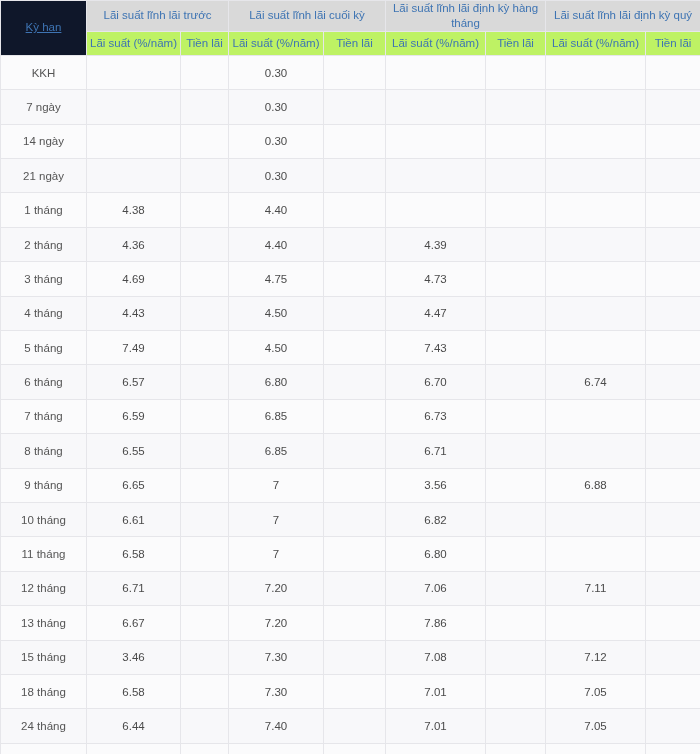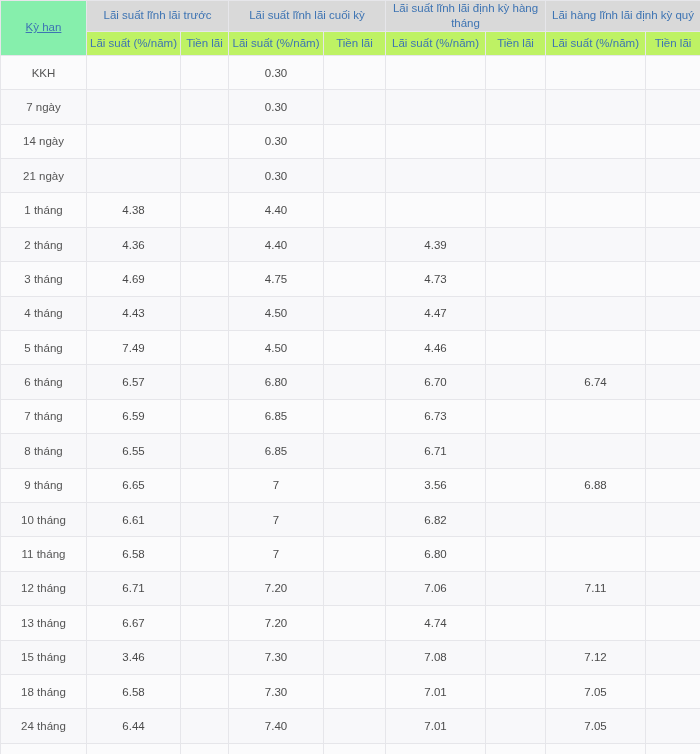--- a/index.html
+++ b/index.html
@@ -35,21 +35,21 @@
   }
   th.group-head {
     background: #d9d9d9;
     height: 23px;
   }
   th.sub-head {
     background: #bef264;
     height: 23px;
   }
   th.term-head {
-    background: #86efac;
+    background: #0f172a;
     height: 48px;
     text-decoration: underline;
   }
   tbody td {
     height: 33.4px;
     color: #4a4a4a;
     background: #fbfbfc;
     font-size: 11.5px;
   }
   tbody tr:nth-child(even) td {
@@ -82,21 +82,21 @@
       <col class="c-int3">
     <col class="c-rate4">
       <col class="c-int4">
   </colgroup>
   <thead>
     <tr>
       <th class="term-head" rowspan="2">Kỳ hạn</th>
       <th class="group-head" colspan="2">Lãi suất lĩnh lãi trước</th>
       <th class="group-head" colspan="2">Lãi suất lĩnh lãi cuối kỳ</th>
       <th class="group-head" colspan="2">Lãi suất lĩnh lãi định kỳ hàng tháng</th>
-      <th class="group-head" colspan="2">Lãi hàng lĩnh lãi định kỳ quý</th>
+      <th class="group-head" colspan="2">Lãi suất lĩnh lãi định kỳ quý</th>
     </tr>
     <tr>
       <th class="sub-head">Lãi suất (%/năm)</th>
       <th class="sub-head">Tiền lãi</th>
       <th class="sub-head">Lãi suất (%/năm)</th>
       <th class="sub-head">Tiền lãi</th>
       <th class="sub-head">Lãi suất (%/năm)</th>
       <th class="sub-head">Tiền lãi</th>
       <th class="sub-head">Lãi suất (%/năm)</th>
       <th class="sub-head">Tiền lãi</th>
@@ -190,21 +190,21 @@
         <td></td>
         <td></td>
         <td></td>
       </tr>
       <tr>
         <td class="term-cell">5 tháng</td>
         <td>7.49</td>
         <td></td>
         <td>4.50</td>
         <td></td>
-        <td>4.46</td>
+        <td>7.43</td>
         <td></td>
         <td></td>
         <td></td>
       </tr>
       <tr>
         <td class="term-cell">6 tháng</td>
         <td>6.57</td>
         <td></td>
         <td>6.80</td>
         <td></td>
@@ -278,21 +278,21 @@
         <td></td>
         <td>7.11</td>
         <td></td>
       </tr>
       <tr>
         <td class="term-cell">13 tháng</td>
         <td>6.67</td>
         <td></td>
         <td>7.20</td>
         <td></td>
-        <td>4.74</td>
+        <td>7.86</td>
         <td></td>
         <td></td>
         <td></td>
       </tr>
       <tr>
         <td class="term-cell">15 tháng</td>
         <td>3.46</td>
         <td></td>
         <td>7.30</td>
         <td></td>

